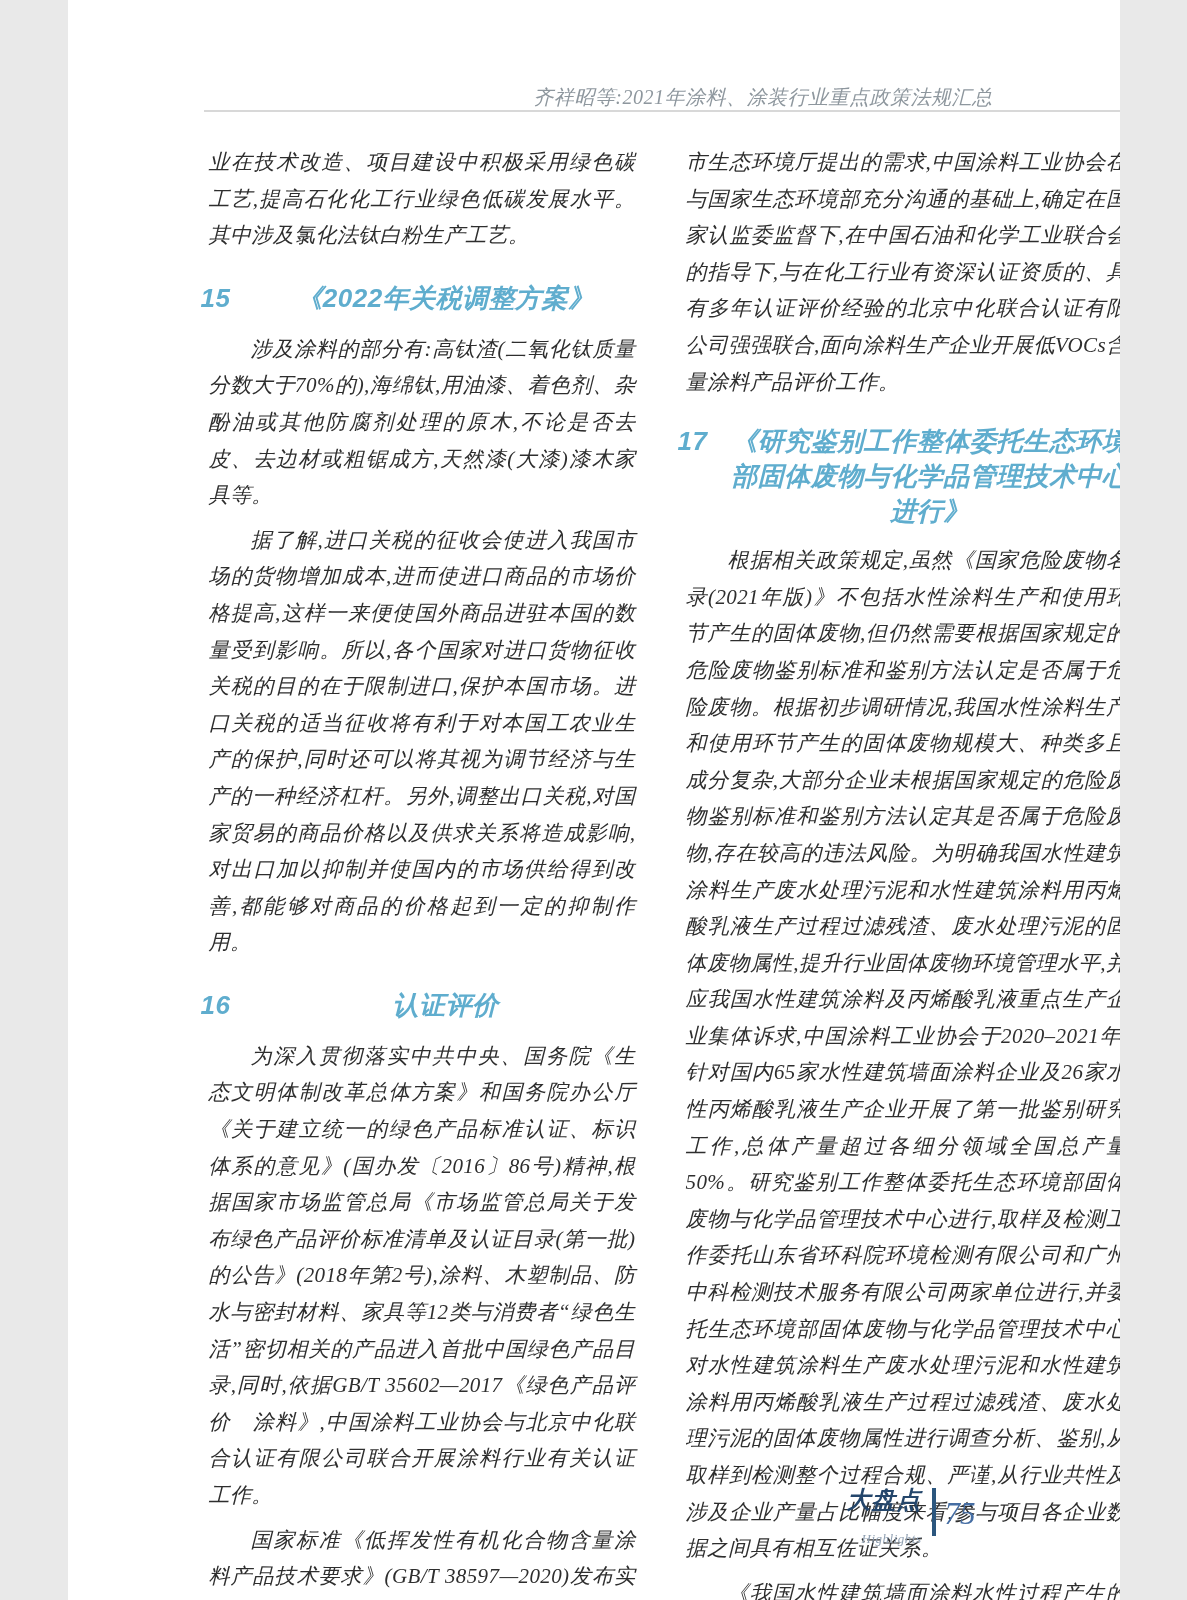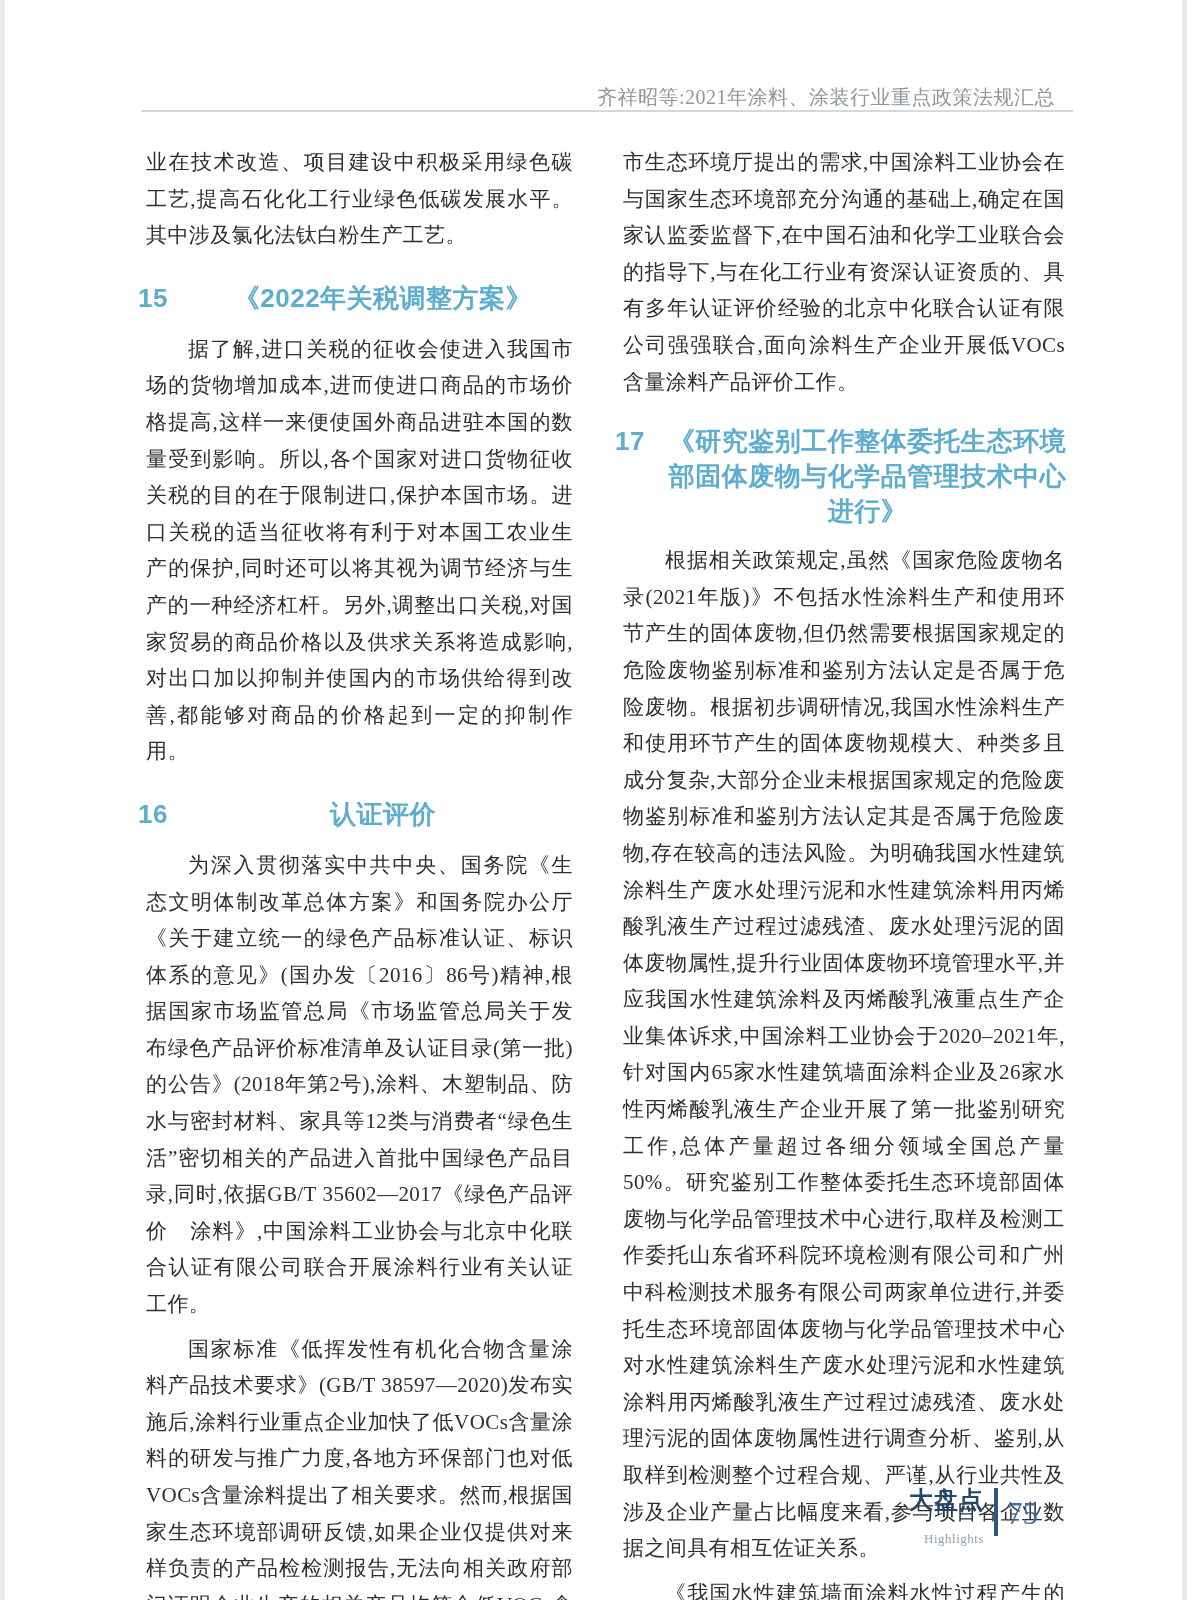--- a/index.html
+++ b/index.html
@@ -1,22 +1,23 @@
 <!DOCTYPE html>
 <html><head>
 <meta charset="utf-8">
 <style>
   html,body{margin:0;padding:0;background:#e9e9e9;}
   .page{
     position:relative;
-    width:1177px;height:1600px;
+    width:1052px;height:1600px;
     background:#ffffff;
     margin:0 auto;
     overflow:hidden;
     font-family:"Liberation Serif","DejaVu Serif",serif;
+    font-style:italic;
   }
   .running-title{
     position:absolute;
     top:84px;right:127px;
     font-size:20px;
     color:#8e979e;
     letter-spacing:0.5px;
     white-space:nowrap;
   }
   .header-rule{
@@ -101,20 +102,21 @@
   <div class="header-rule"></div>
 
   <div class="col col-left">
     <p class="body-par no-indent">业在技术改造、项目建设中积极采用绿色碳工艺,提高石化化工行业绿色低碳发展水平。其中涉及氯化法钛白粉生产工艺。</p>
 
     <div class="sec-heading heading-15">
       <span class="sec-num">15</span>
       <span class="sec-title">《2022年关税调整方案》</span>
     </div>
 
+    <p class="body-par">涉及涂料的部分有:高钛渣(二氧化钛质量分数大于70%的),海绵钛,用油漆、着色剂、杂酚油或其他防腐剂处理的原木,不论是否去皮、去边材或粗锯成方,天然漆(大漆)漆木家具等。</p>
     <p class="body-par">据了解,进口关税的征收会使进入我国市场的货物增加成本,进而使进口商品的市场价格提高,这样一来便使国外商品进驻本国的数量受到影响。所以,各个国家对进口货物征收关税的目的在于限制进口,保护本国市场。进口关税的适当征收将有利于对本国工农业生产的保护,同时还可以将其视为调节经济与生产的一种经济杠杆。另外,调整出口关税,对国家贸易的商品价格以及供求关系将造成影响,对出口加以抑制并使国内的市场供给得到改善,都能够对商品的价格起到一定的抑制作用。</p>
 
     <div class="sec-heading heading-16">
       <span class="sec-num">16</span>
       <span class="sec-title">认证评价</span>
     </div>
 
     <p class="body-par">为深入贯彻落实中共中央、国务院《生态文明体制改革总体方案》和国务院办公厅《关于建立统一的绿色产品标准认证、标识体系的意见》(国办发〔2016〕86号)精神,根据国家市场监管总局《市场监管总局关于发布绿色产品评价标准清单及认证目录(第一批)的公告》(2018年第2号),涂料、木塑制品、防水与密封材料、家具等12类与消费者“绿色生活”密切相关的产品进入首批中国绿色产品目录,同时,依据GB/T 35602—2017《绿色产品评价　涂料》,中国涂料工业协会与北京中化联合认证有限公司联合开展涂料行业有关认证工作。</p>
     <p class="body-par">国家标准《低挥发性有机化合物含量涂料产品技术要求》(GB/T 38597—2020)发布实施后,涂料行业重点企业加快了低VOCs含量涂料的研发与推广力度,各地方环保部门也对低VOCs含量涂料提出了相关要求。然而,根据国家生态环境部调研反馈,如果企业仅提供对来样负责的产品检检测报告,无法向相关政府部门证明企业生产的相关产品均符合低VOCs含量标准的产品一致性要求。此外,因企业产品分类与牌号众多,涂装及流通环节消费者与执法者难以将包装与检测报告相对应。为解决以上问题,根据多个省</p>
   </div>

